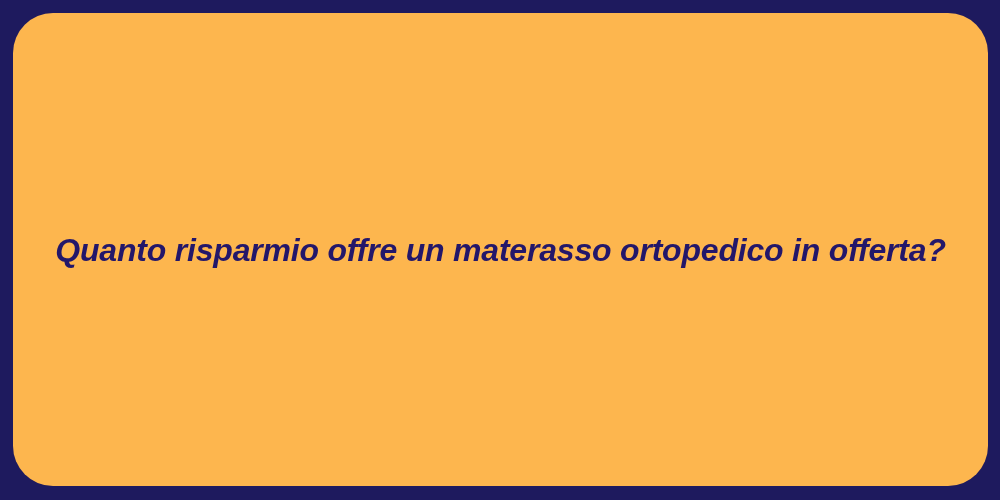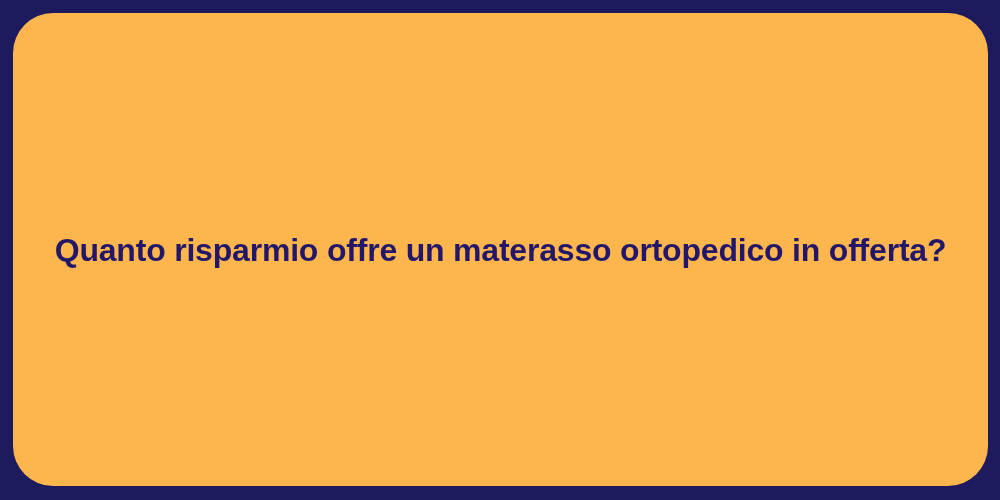--- a/index.html
+++ b/index.html
@@ -37,20 +37,21 @@
 
   #headline {
     margin: 0;
     color: #23176A;
     font-family: "Liberation Sans", "DejaVu Sans", sans-serif;
     font-weight: 700;
     font-size: 38px;
     line-height: 1.25;
     letter-spacing: -0.2px;
     white-space: nowrap;
+    font-style: italic;
   }
 </style>
 </head>
 <body>
 
 <div id="card-frame">
 
   <div id="card-panel">
 
     <h1 id="headline" style="font-size: 32px;">Quanto risparmio offre un materasso ortopedico in offerta?</h1>

